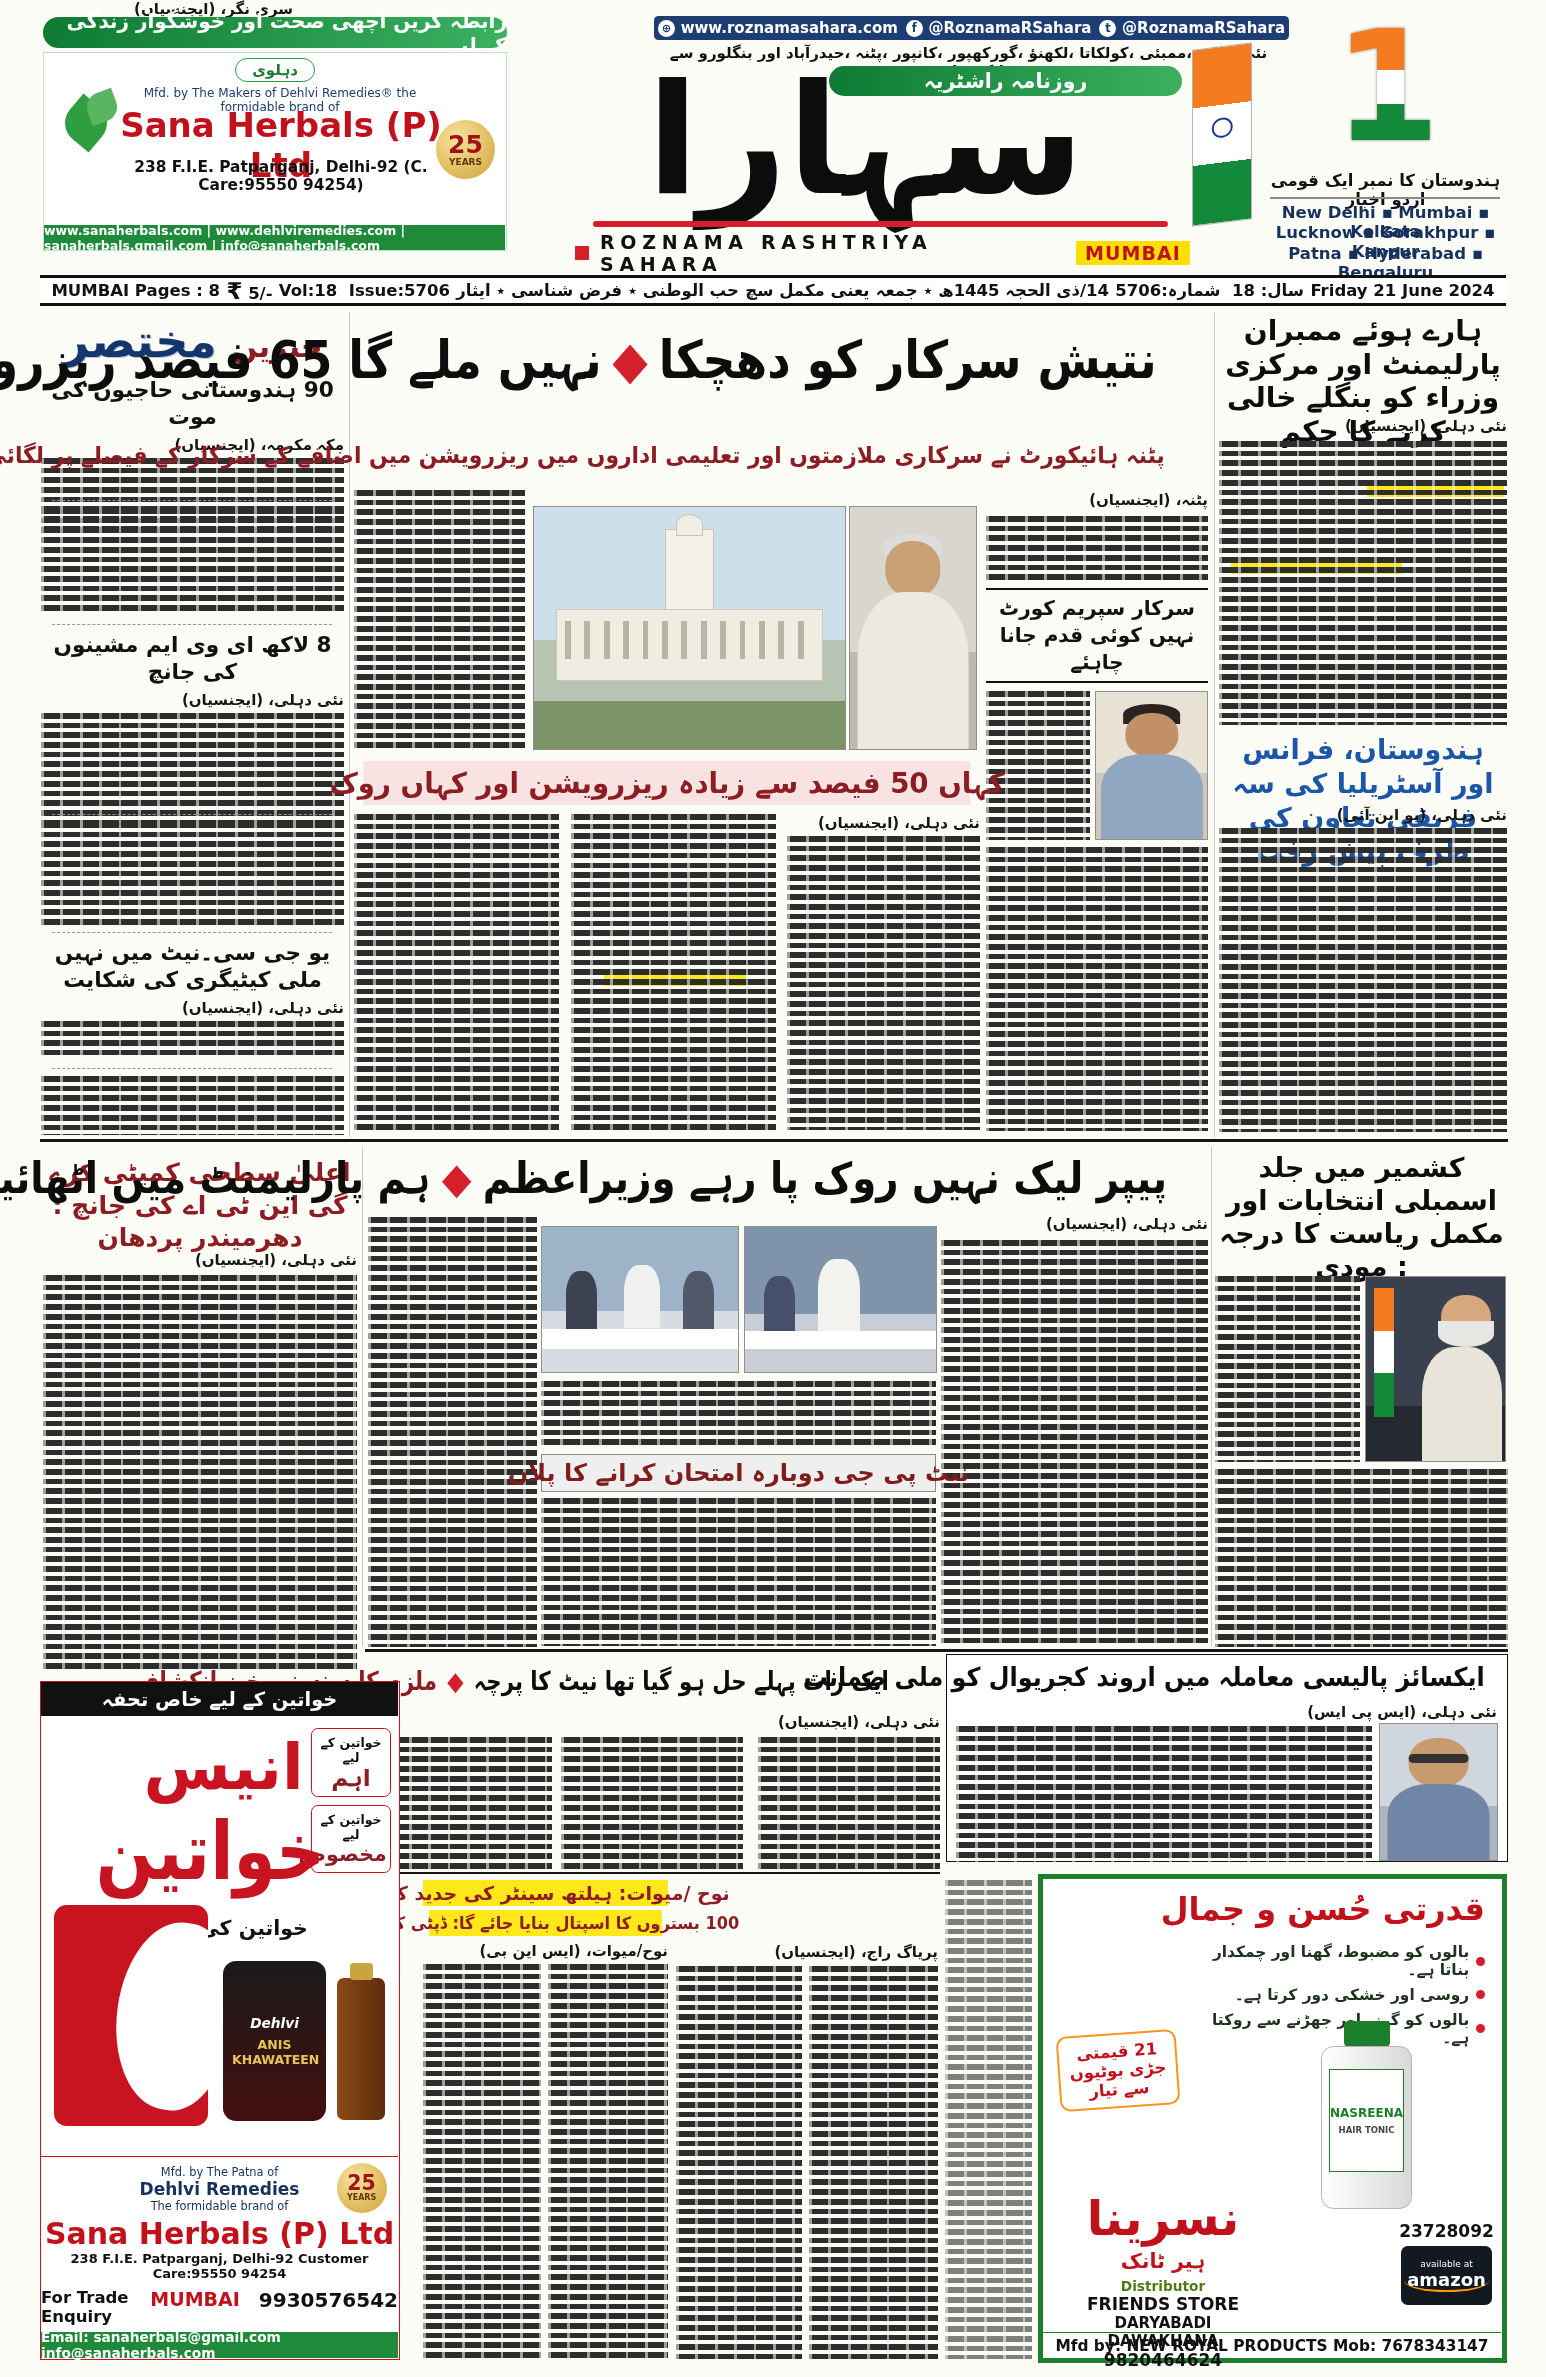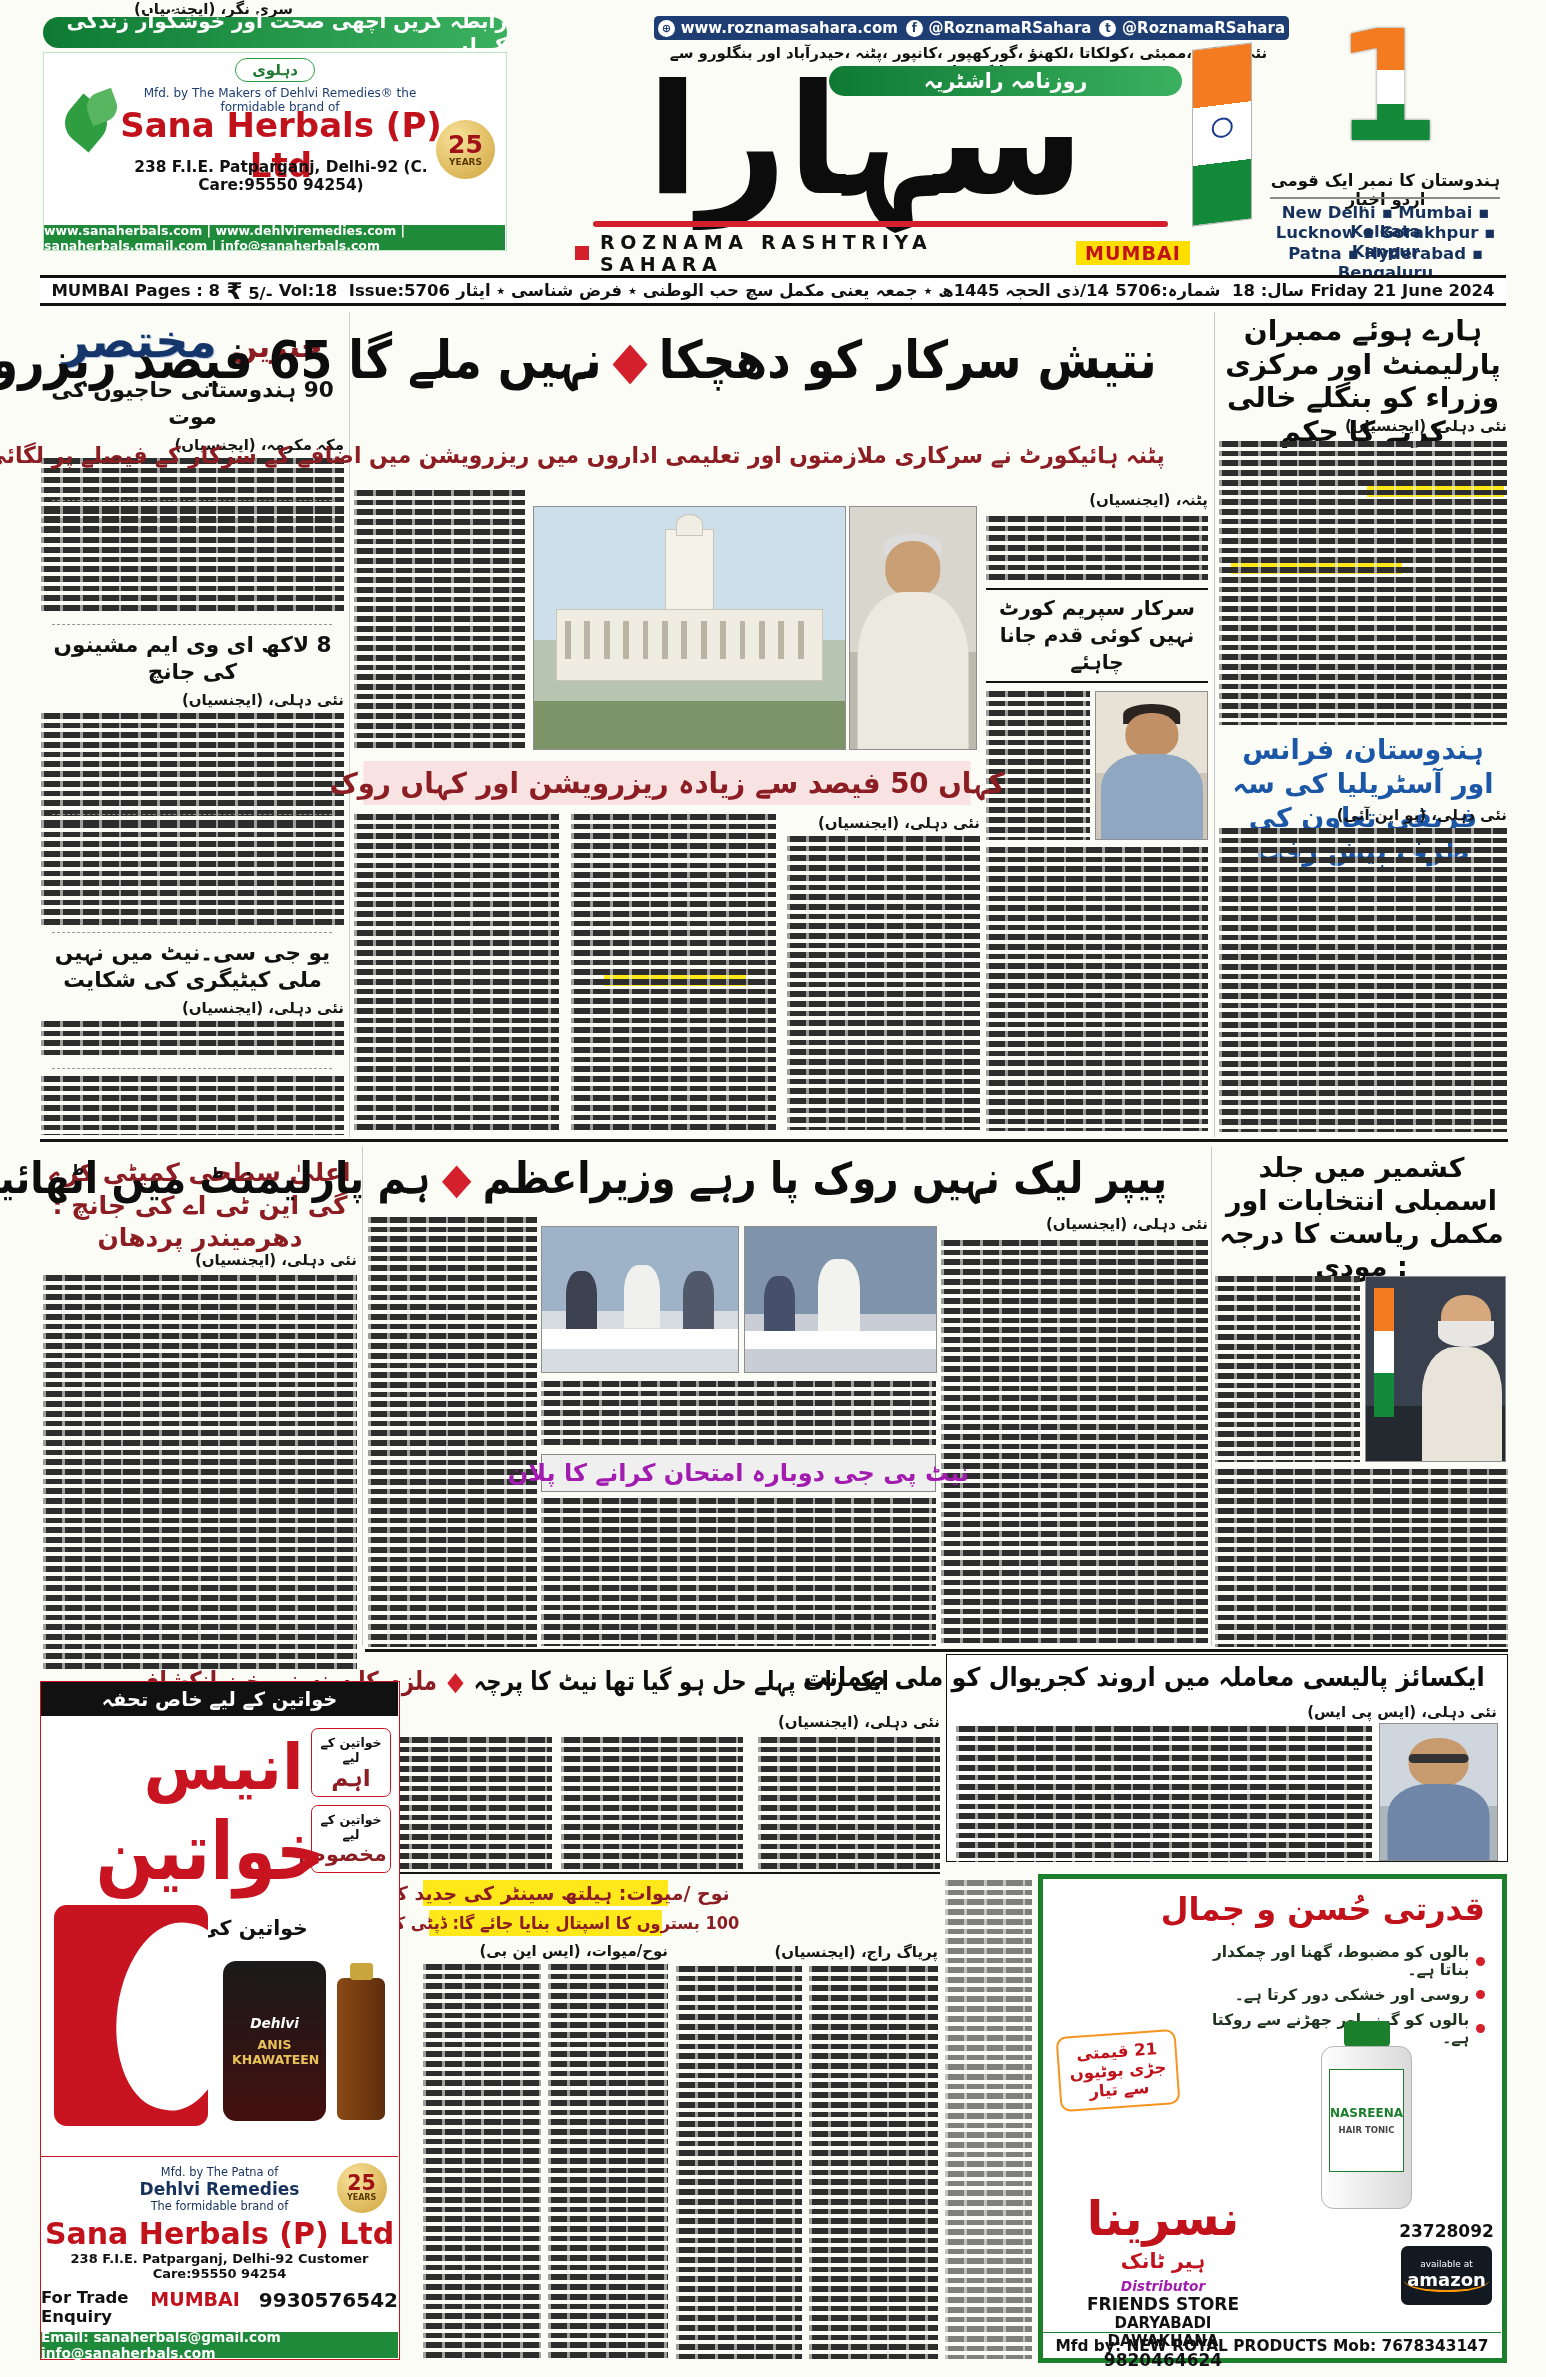--- a/index.html
+++ b/index.html
@@ -30,21 +30,21 @@
   .big-one{font-size:153px;font-weight:900;line-height:.95;background:linear-gradient(180deg,#f47b20 0 36%,#ffffff 36% 58%,#138a3a 58%);-webkit-background-clip:text;background-clip:text;color:transparent;filter:drop-shadow(0 0 1.7px rgba(0,0,0,.5));text-align:center}
   .datestrip{border-top:3.4px solid #111;border-bottom:3.4px solid #111;display:flex;align-items:center;justify-content:space-between;padding:0 11.4px;font-size:16.5px;font-weight:bold;background:#fff}
   .briefs-hd{display:flex;align-items:baseline;justify-content:center;gap:15px}
   .briefs-a{font-size:46px;font-weight:900;color:#14366b;text-shadow:1.1px 1.1px 0 #b9c6dd}
   .briefs-b{font-size:30px;font-weight:900;color:#8c1d23}
   .brief-title{direction:rtl;font-size:21.6px;font-weight:900;text-align:center;line-height:1.25;color:#111}
   .h900{font-weight:900;text-align:center;direction:rtl;color:#0d0d0d}
   .maroon{color:#8c1d23}
   .blue{color:#1b57a6}
   .pinkband{background:#f8e2e2;color:#8c1d23;font-weight:900;display:flex;align-items:center;justify-content:center;direction:rtl}
-  .graybox{background:#efefef;border:1.1px solid #8a8a8a;color:#a21caf;font-weight:900;display:flex;align-items:center;justify-content:center;direction:rtl}
+  .graybox{background:#efefef;border:1.1px solid #8a8a8a;color:#7f1d1d;font-weight:900;display:flex;align-items:center;justify-content:center;direction:rtl}
   .quotebox{border-top:2.8px solid #111;border-bottom:2.8px solid #111;display:flex;align-items:center;justify-content:center;text-align:center;font-weight:900;font-size:20px;direction:rtl;padding:4.6px;line-height:1.35}
   .photo{overflow:hidden;background:#b9c4cc;border:0.6px solid #8f8f8f;position:absolute}
   .nowrap{white-space:nowrap}
   .bdot{display:inline-block;width:9px;height:9px;border-radius:50%;background:#d41f2c;margin-left:6.8px;flex:0 0 auto}
   .bullet-row{display:flex;align-items:center;direction:rtl;font-size:15.4px;font-weight:bold;color:#20331f;margin-bottom:6.8px}
 </style>
 </head>
 <body>
 
 <div class="page">
@@ -308,21 +308,21 @@
       <div style="position:absolute;left:8px;top:48px;width:75px;height:103px;background:#fff;border:1.7px solid #1c7f2c;display:flex;flex-direction:column;align-items:center;justify-content:center;gap:4.6px">
         <div style="font-size:12px;font-weight:900;color:#1c7f2c">NASREENA</div>
         <div style="font-size:8.5px;font-weight:bold;color:#444">HAIR TONIC</div>
       </div>
     </div>
 
     <div class="u" style="position:absolute;left:23px;top:311px;width:194px;font-size:48px;font-weight:900;color:#c1121c;text-align:center">نسرینا</div>
     <div class="u" style="position:absolute;left:23px;top:370px;width:194px;font-size:20.5px;font-weight:900;color:#c1121c;text-align:center">ہیر ٹانک</div>
 
     <div style="position:absolute;left:23px;top:399px;width:194px;text-align:center">
-      <div style="font-size:13.7px;font-style:italic;font-weight:bold;color:#a21caf">Distributor</div>
+      <div style="font-size:13.7px;font-weight:bold;color:#4d7c0f">Distributor</div>
       <div style="font-size:17px;font-weight:900">FRIENDS STORE</div>
       <div style="font-size:15px;font-weight:900">DARYABADI DAWAKHANA</div>
       <div style="font-size:17px;font-weight:900">9820464624</div>
     </div>
 
     <div style="position:absolute;left:352px;top:342px;width:103px;font-size:17px;font-weight:900;text-align:center">23728092</div>
     <div style="position:absolute;left:358px;top:367px;width:91px;height:59px;background:#131921;border-radius:6.8px;display:flex;flex-direction:column;align-items:center;justify-content:center">
       <div style="font-size:9px;color:#fff">available at</div>
       <div style="font-size:18px;font-weight:900;color:#fff;border-bottom:2.8px solid #ff9900;border-radius:0 0 50% 50%;padding:0 3.4px">amazon</div>
     </div>

